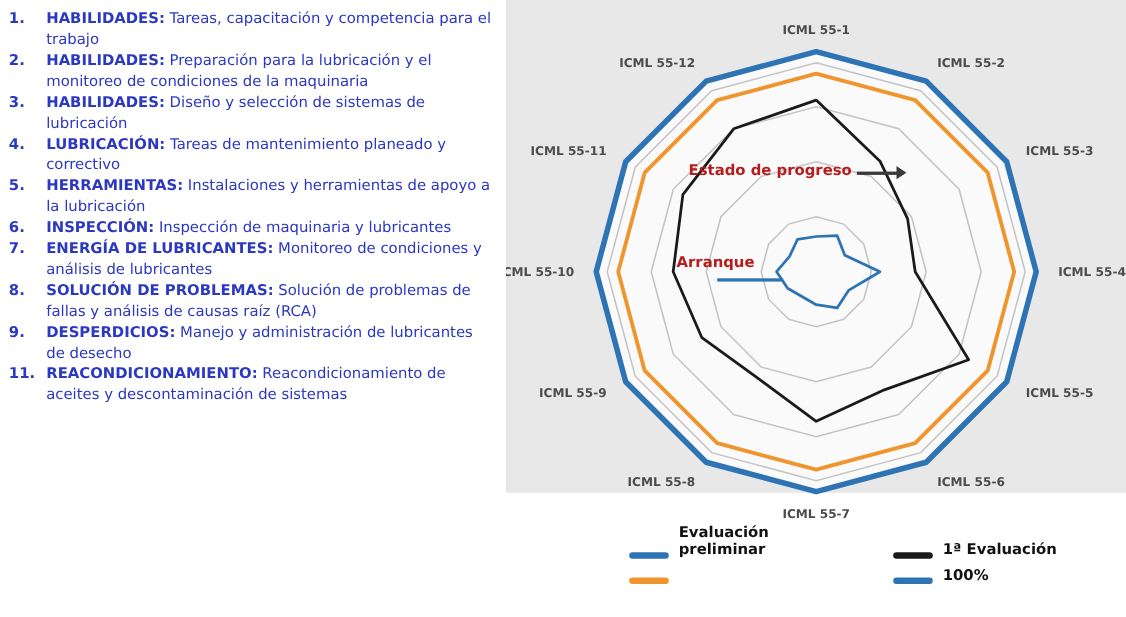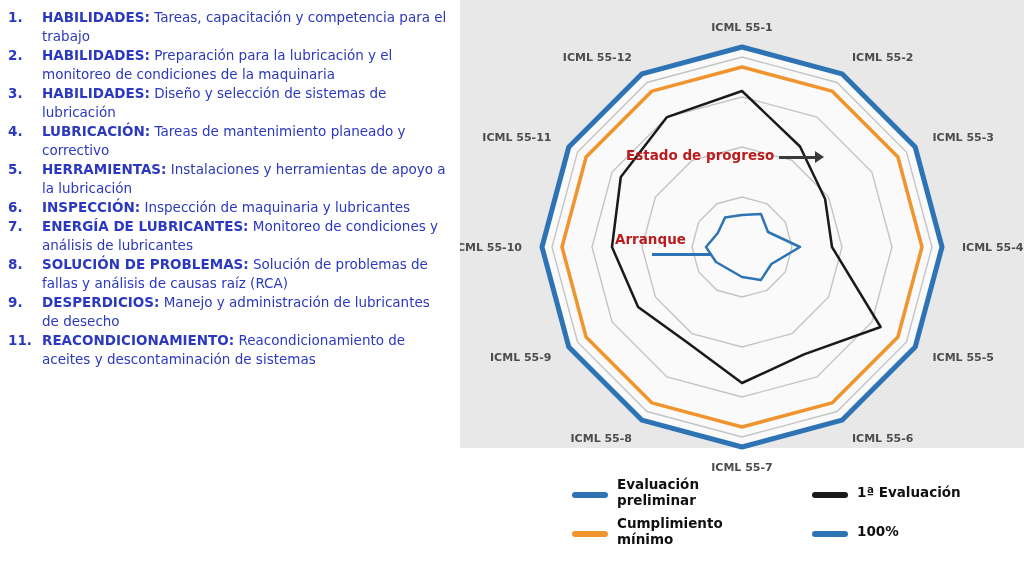--- a/index.html
+++ b/index.html
@@ -24,21 +24,21 @@
   .anno { position:absolute; color:#b91c1c; font-weight:bold; font-size:13.5px; z-index:3; white-space:nowrap; }
   .anno-progress { left:166px; top:147px; }
   .anno-start { left:155px; top:231px; }
   .arrow-shaft { position:absolute; left:319px; top:156px; width:38px; height:2.5px; background:#3a3a3a; z-index:3; }
   .arrow-head { position:absolute; left:355px; top:151px; width:0; height:0;
                 border-left:9px solid #3a3a3a; border-top:6px solid transparent; border-bottom:6px solid transparent; z-index:3; }
   .start-line { position:absolute; left:192px; top:253px; width:60px; height:3px; background:#2e74b5; z-index:3; }
 
   
   .legend { position:absolute; left:112px; top:476px; display:grid; grid-template-columns:240px 190px; row-gap:7px; }
-  .legend-item { display:flex; align-items:center; gap:9px; }
+  .legend-item { display:flex; align-items:flex-end; gap:9px; }
   .legend-swatch { flex:0 0 36px; height:6px; border-radius:3px; margin-top:5px; }
   .legend-label { font-size:13.5px; font-weight:bold; color:#111; line-height:16px; max-width:112px; }
 
   .bottom-strip { position:absolute; left:60px; top:545px; width:280px; height:16px; background:#ffffff; }
 </style>
 </head>
 <body>
 
 <div class="page">
 
@@ -121,21 +121,20 @@
       <div class="legend-item">
         <span class="legend-swatch" id="sw0" style="background: rgb(46, 116, 181);"></span>
         <span class="legend-label">Evaluación preliminar</span>
       </div>
       <div class="legend-item">
         <span class="legend-swatch" id="sw1" style="background: rgb(26, 26, 26);"></span>
         <span class="legend-label">1ª Evaluación</span>
       </div>
       <div class="legend-item">
         <span class="legend-swatch" id="sw2" style="background: rgb(240, 148, 45);"></span>
-        <span class="legend-label">Cumplimiento mínimo</span>
       </div>
       <div class="legend-item">
         <span class="legend-swatch" id="sw3" style="background: rgb(46, 116, 181);"></span>
         <span class="legend-label">100%</span>
       </div>
     </div>
 
     <div class="bottom-strip"></div>
   </div>
 

